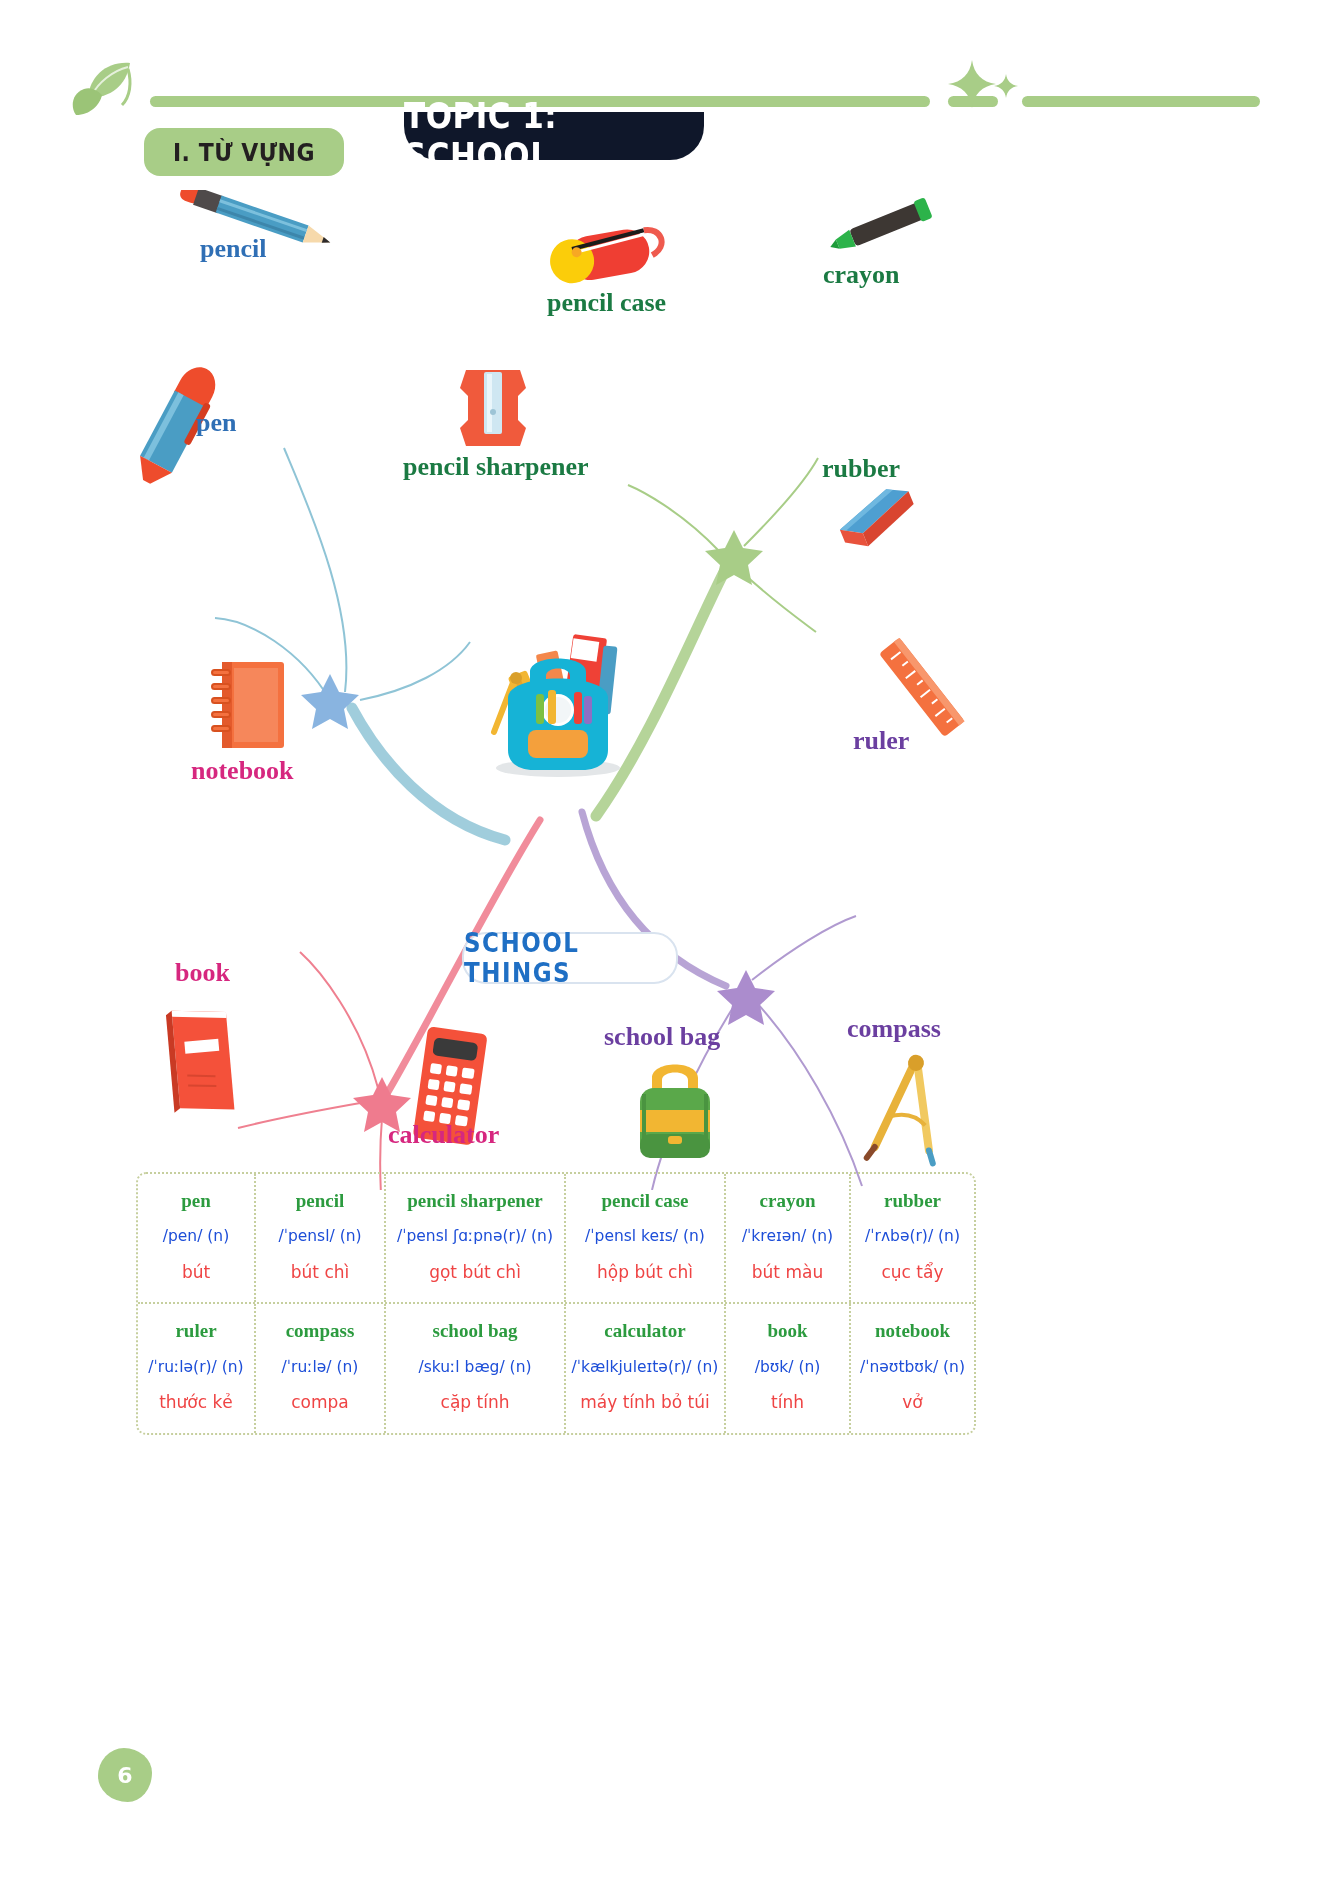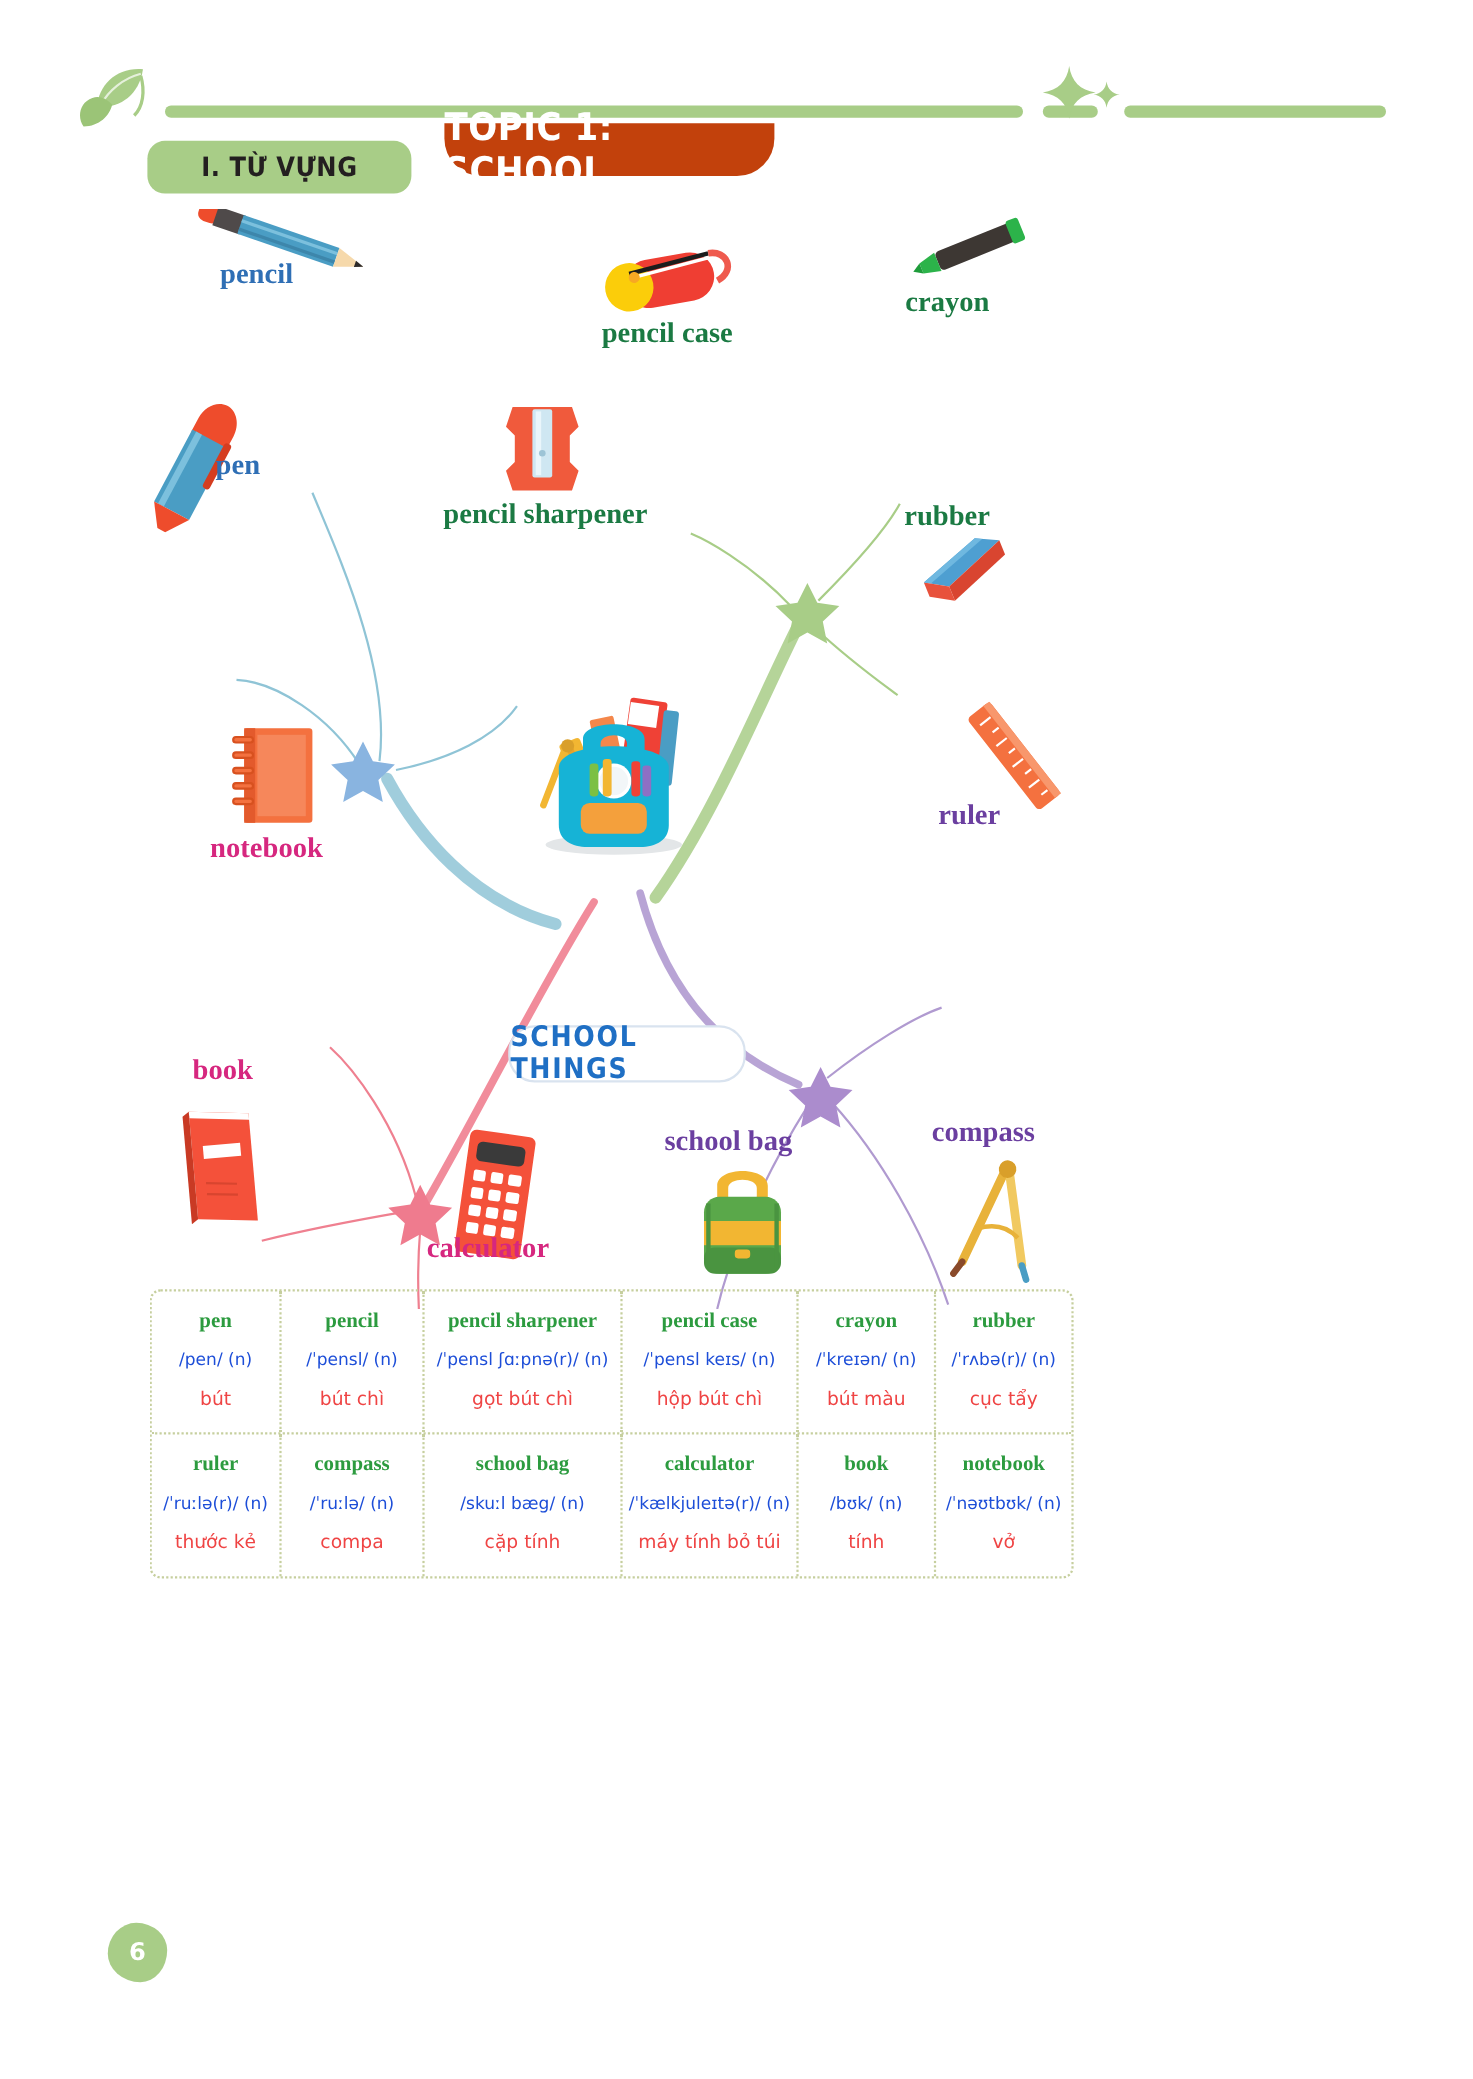--- a/index.html
+++ b/index.html
@@ -12,29 +12,29 @@
   }
   .page{position:absolute;inset:0;}
 
   
   .hdr-rule{position:absolute;left:150px;top:96px;width:780px;height:11px;background:#a8cd87;border-radius:6px;}
   .hdr-rule-dash{position:absolute;top:96px;height:11px;background:#a8cd87;border-radius:6px;}
   .leaf-wrap{position:absolute;left:72px;top:55px;width:110px;height:75px;}
   .spark{position:absolute;}
   .tab-topic{
     position:absolute;left:404px;top:112px;width:300px;height:48px;
-    background:#c2410c;border-radius:0 0 34px 34px;
+    background:#0f172a;border-radius:0 0 34px 34px;
     display:flex;align-items:center;justify-content:center;
   }
   .tab-topic span{
     font-family:"DejaVu Sans",sans-serif;font-weight:bold;font-size:31px;
     color:#ffffff;letter-spacing:.5px;transform:scaleY(1.12);
   }
   .tab-vocab{
-    position:absolute;left:134px;top:128px;width:240px;height:48px;
+    position:absolute;left:144px;top:128px;width:200px;height:48px;
     background:#a8cd87;border-radius:16px;
     display:flex;align-items:center;justify-content:center;
   }
   .tab-vocab span{
     font-family:"DejaVu Sans",sans-serif;font-weight:bold;font-size:22px;
     color:#231f20;letter-spacing:.5px;transform:scaleY(1.1);
   }
 
   
   .mindmap{position:absolute;left:0;top:180px;width:1339px;height:1010px;}

